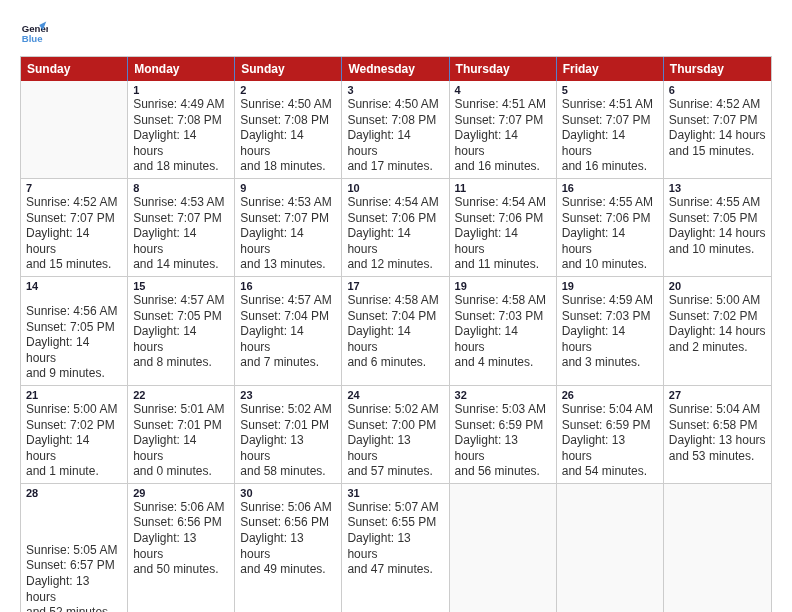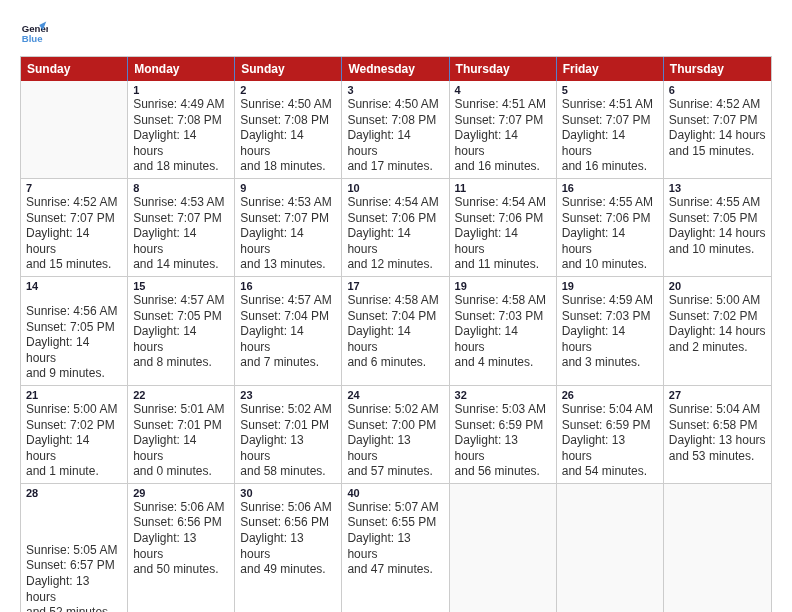--- a/index.html
+++ b/index.html
@@ -347,21 +347,21 @@
 and 50 minutes.</div>
           </div>
           <div class="cal-cell">
             <div class="day-num">30</div>
             <div class="cell-text" style="white-space: pre-line;">Sunrise: 5:06 AM
 Sunset: 6:56 PM
 Daylight: 13 hours
 and 49 minutes.</div>
           </div>
           <div class="cal-cell">
-            <div class="day-num">40</div>
+            <div class="day-num">31</div>
             <div class="cell-text" style="white-space: pre-line;">Sunrise: 5:07 AM
 Sunset: 6:55 PM
 Daylight: 13 hours
 and 47 minutes.</div>
           </div>
           <div class="cal-cell empty"></div>
           <div class="cal-cell empty"></div>
           <div class="cal-cell empty"></div>
         </div>
       </div>

